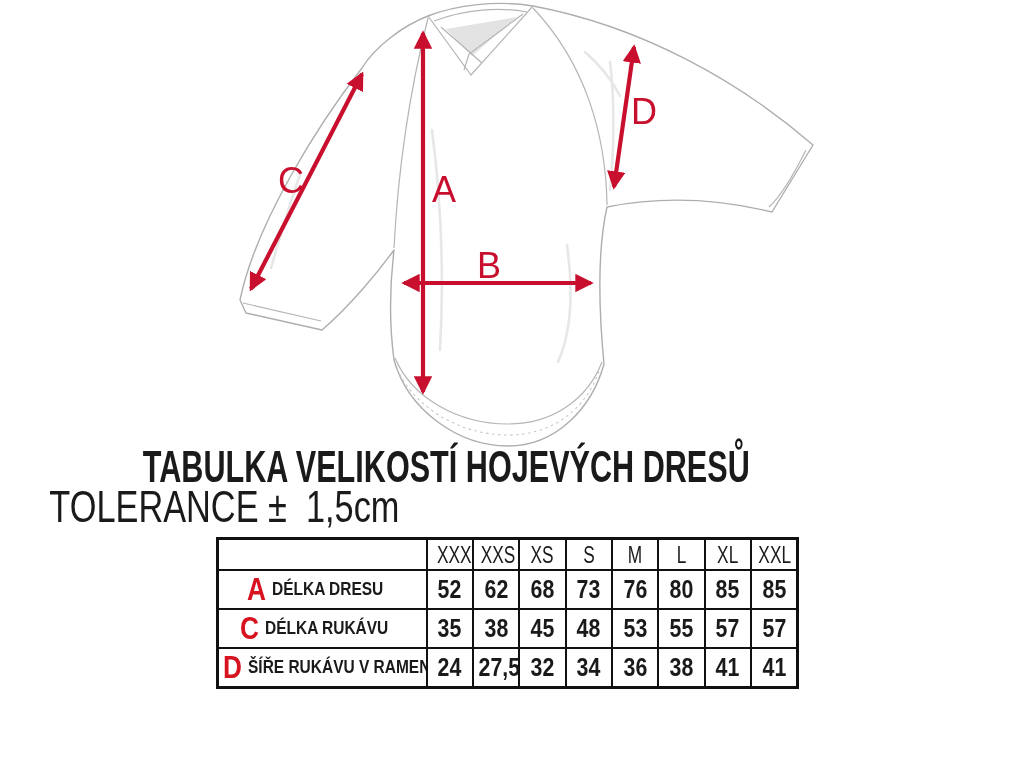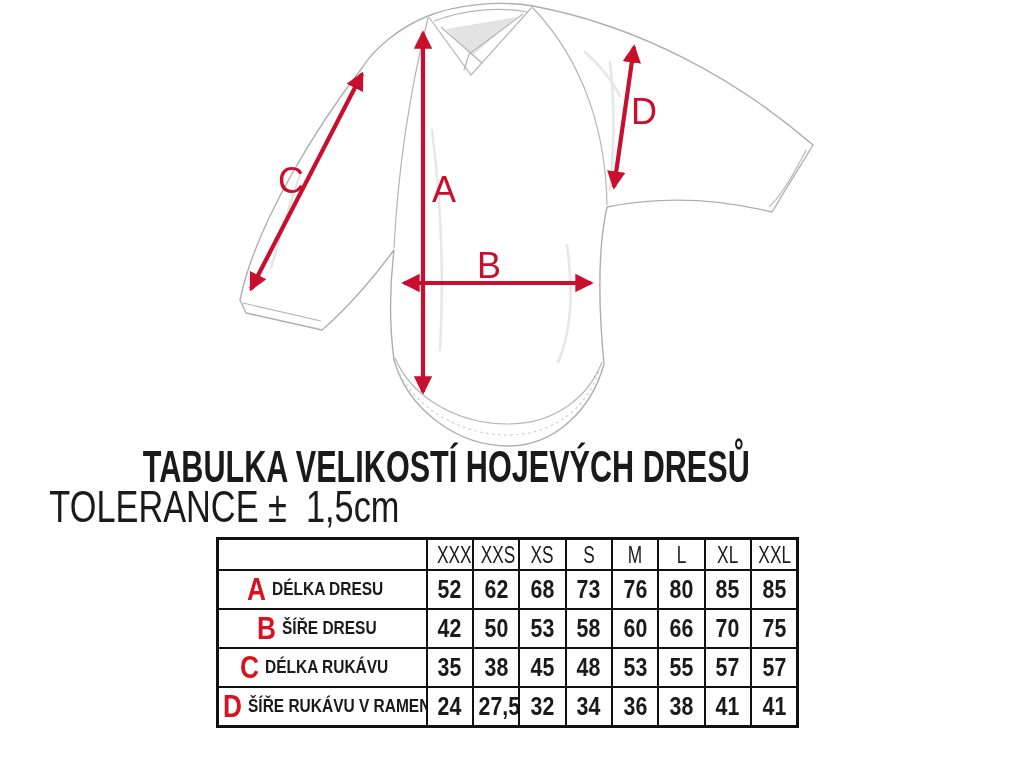--- a/index.html
+++ b/index.html
@@ -142,33 +142,20 @@
         <td><span class="val">62</span></td>
         <td><span class="val">68</span></td>
         <td><span class="val">73</span></td>
         <td><span class="val">76</span></td>
         <td><span class="val">80</span></td>
         <td><span class="val">85</span></td>
         <td><span class="val">85</span></td>
       </tr>
       <tr>
         <td class="label-cell">
-          <span class="letter">B</span><span class="lbl">ŠÍŘE DRESU</span>
-        </td>
-        <td><span class="val">42</span></td>
-        <td><span class="val">50</span></td>
-        <td><span class="val">53</span></td>
-        <td><span class="val">58</span></td>
-        <td><span class="val">60</span></td>
-        <td><span class="val">66</span></td>
-        <td><span class="val">70</span></td>
-        <td><span class="val">75</span></td>
-      </tr>
-      <tr>
-        <td class="label-cell">
           <span class="letter">C</span><span class="lbl">DÉLKA RUKÁVU</span>
         </td>
         <td><span class="val">35</span></td>
         <td><span class="val">38</span></td>
         <td><span class="val">45</span></td>
         <td><span class="val">48</span></td>
         <td><span class="val">53</span></td>
         <td><span class="val">55</span></td>
         <td><span class="val">57</span></td>
         <td><span class="val">57</span></td>

